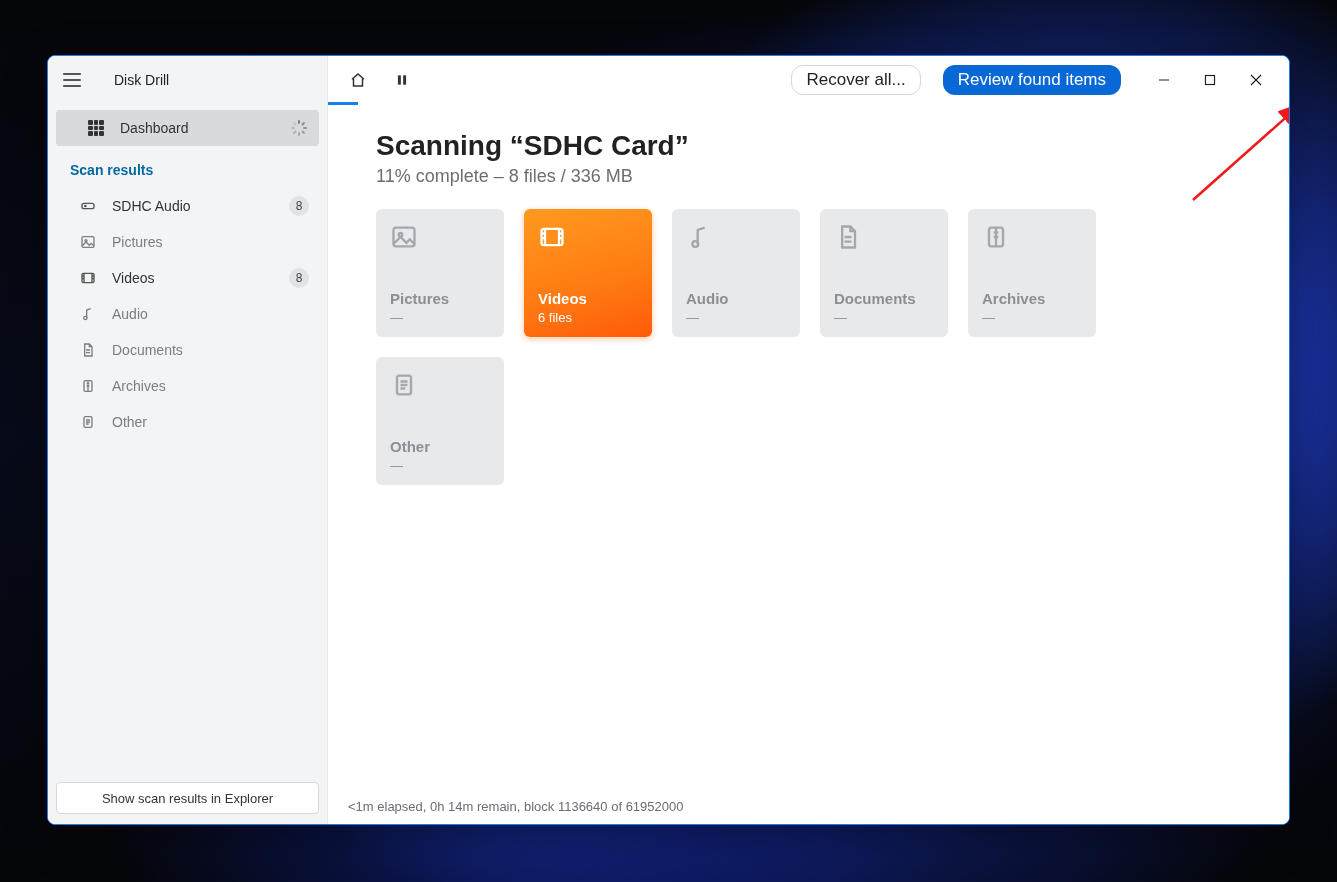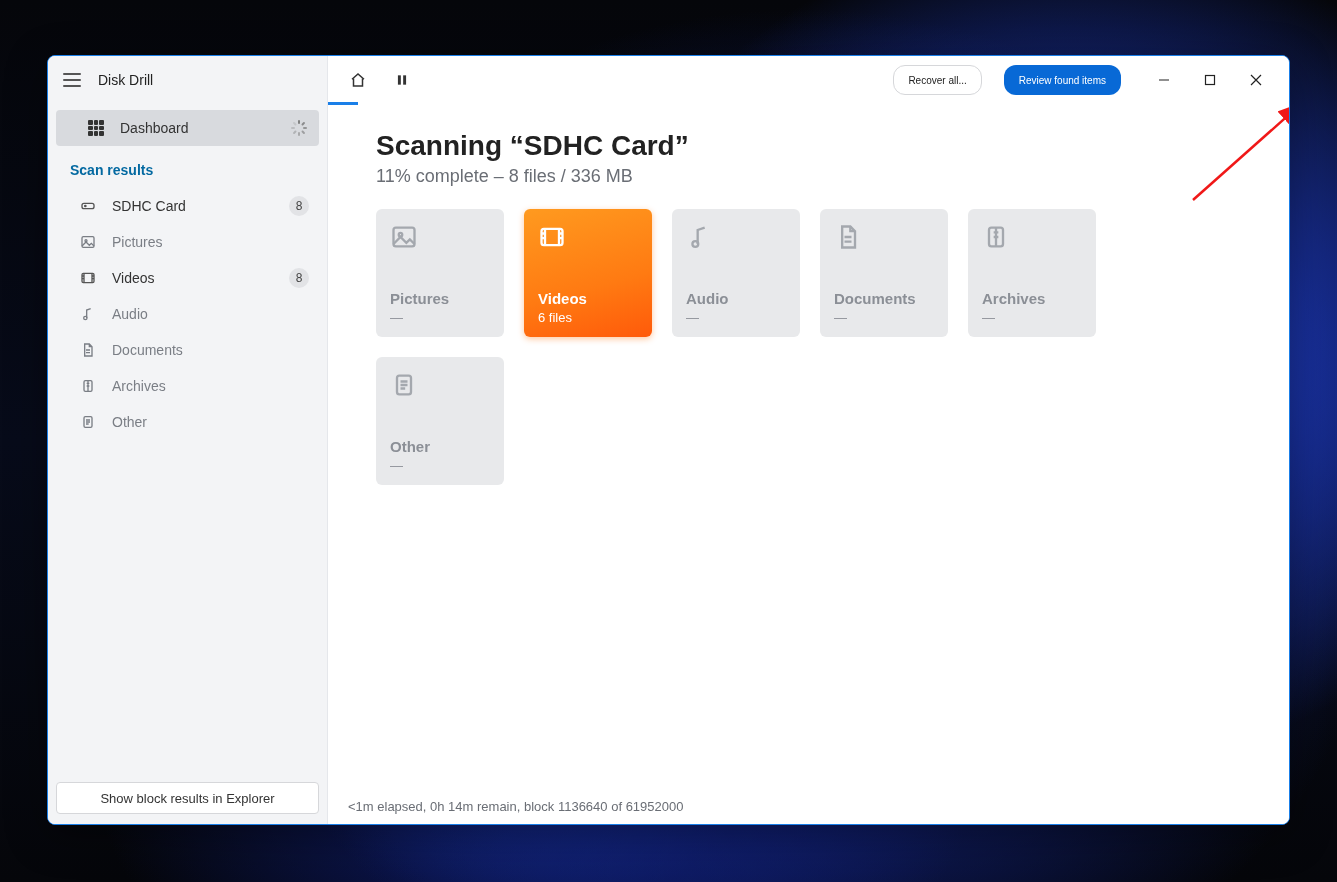--- a/index.html
+++ b/index.html
@@ -40,21 +40,21 @@
     background:#f3f4f6;
     border-right:1px solid #e5e7eb;
     display:flex;
     flex-direction:column;
     position:relative;
   }
   .sidebar-header {
     display:flex; align-items:center;
     height:48px;
     padding:0 12px;
-    gap:14px;
+    gap:30px;
   }
   .hamburger-icon { width:18px; height:14px; display:flex; flex-direction:column; justify-content:space-between; }
   .hamburger-icon span { display:block; height:2px; background:#555; border-radius:1px; }
   .app-title { font-size:14px; color:#222; }
 
   .nav-item {
     display:flex; align-items:center;
     height:36px;
     padding:0 18px 0 32px;
     gap:16px;
@@ -129,21 +129,21 @@
   }
   .icon-btn {
     width:40px; height:44px;
     display:flex; align-items:center; justify-content:center;
     color:#333; cursor:pointer;
     border-radius:4px;
   }
   .topbar .spacer { flex:1; }
   .btn {
     height:30px; padding:0 14px;
-    border-radius:12px; font-size:10px;
+    border-radius:12px; font-size:17px;
     cursor:pointer; display:inline-flex; align-items:center;
     border:1px solid transparent;
   }
   .btn-light { background:#fff; border-color:#d6d7da; color:#222; }
   .btn-primary { background:#0869d6; color:#fff; }
   .btn + .btn { margin-left:18px; }
 
   .win-controls { display:flex; margin-left:16px; }
   .win-btn { width:46px; height:32px; display:flex; align-items:center; justify-content:center; cursor:pointer; color:#222; }
 
@@ -239,21 +239,21 @@
       <div class="label">Scan results</div>
     </div>
 
     <div class="nav-item">
       <div class="icon">
         <svg width="16" height="16" viewBox="0 0 24 24" fill="none" stroke="currentColor" stroke-width="2">
             <rect x="3" y="8" width="18" height="8" rx="3"></rect>
             <circle cx="8" cy="12" r="1" fill="currentColor"></circle>
           </svg>
       </div>
-      <div class="label">SDHC Card</div>
+      <div class="label">SDHC Audio</div>
       <div class="badge">8</div>
     </div>
 
     <div class="nav-item dim">
       <div class="icon">
         <svg width="16" height="16" viewBox="0 0 24 24" fill="none" stroke="currentColor" stroke-width="2">
             <rect x="3" y="4" width="18" height="16" rx="2"></rect>
             <circle cx="9" cy="10" r="1.5"></circle>
             <path d="M3 18 L9 12 L14 17 L17 14 L21 18"></path>
           </svg>
@@ -308,21 +308,21 @@
       <div class="icon">
         <svg width="16" height="16" viewBox="0 0 24 24" fill="none" stroke="currentColor" stroke-width="2">
             <rect x="6" y="4" width="12" height="16" rx="2"></rect>
             <path d="M9 9 H15 M9 12 H15 M9 15 H13"></path>
           </svg>
       </div>
       <div class="label">Other</div>
     </div>
 
     <div class="sidebar-footer">
-      <button>Show block results in Explorer</button>
+      <button>Show scan results in Explorer</button>
     </div>
   </div>
 
   <div class="main">
     <div class="topbar">
       <div class="progress-strip"></div>
       <div class="icon-btn">
         <svg width="18" height="18" viewBox="0 0 24 24" fill="none" stroke="#333" stroke-width="2">
             <path d="M4 11 L12 4 L20 11"></path>
             <path d="M6 10 V20 H18 V10"></path>

